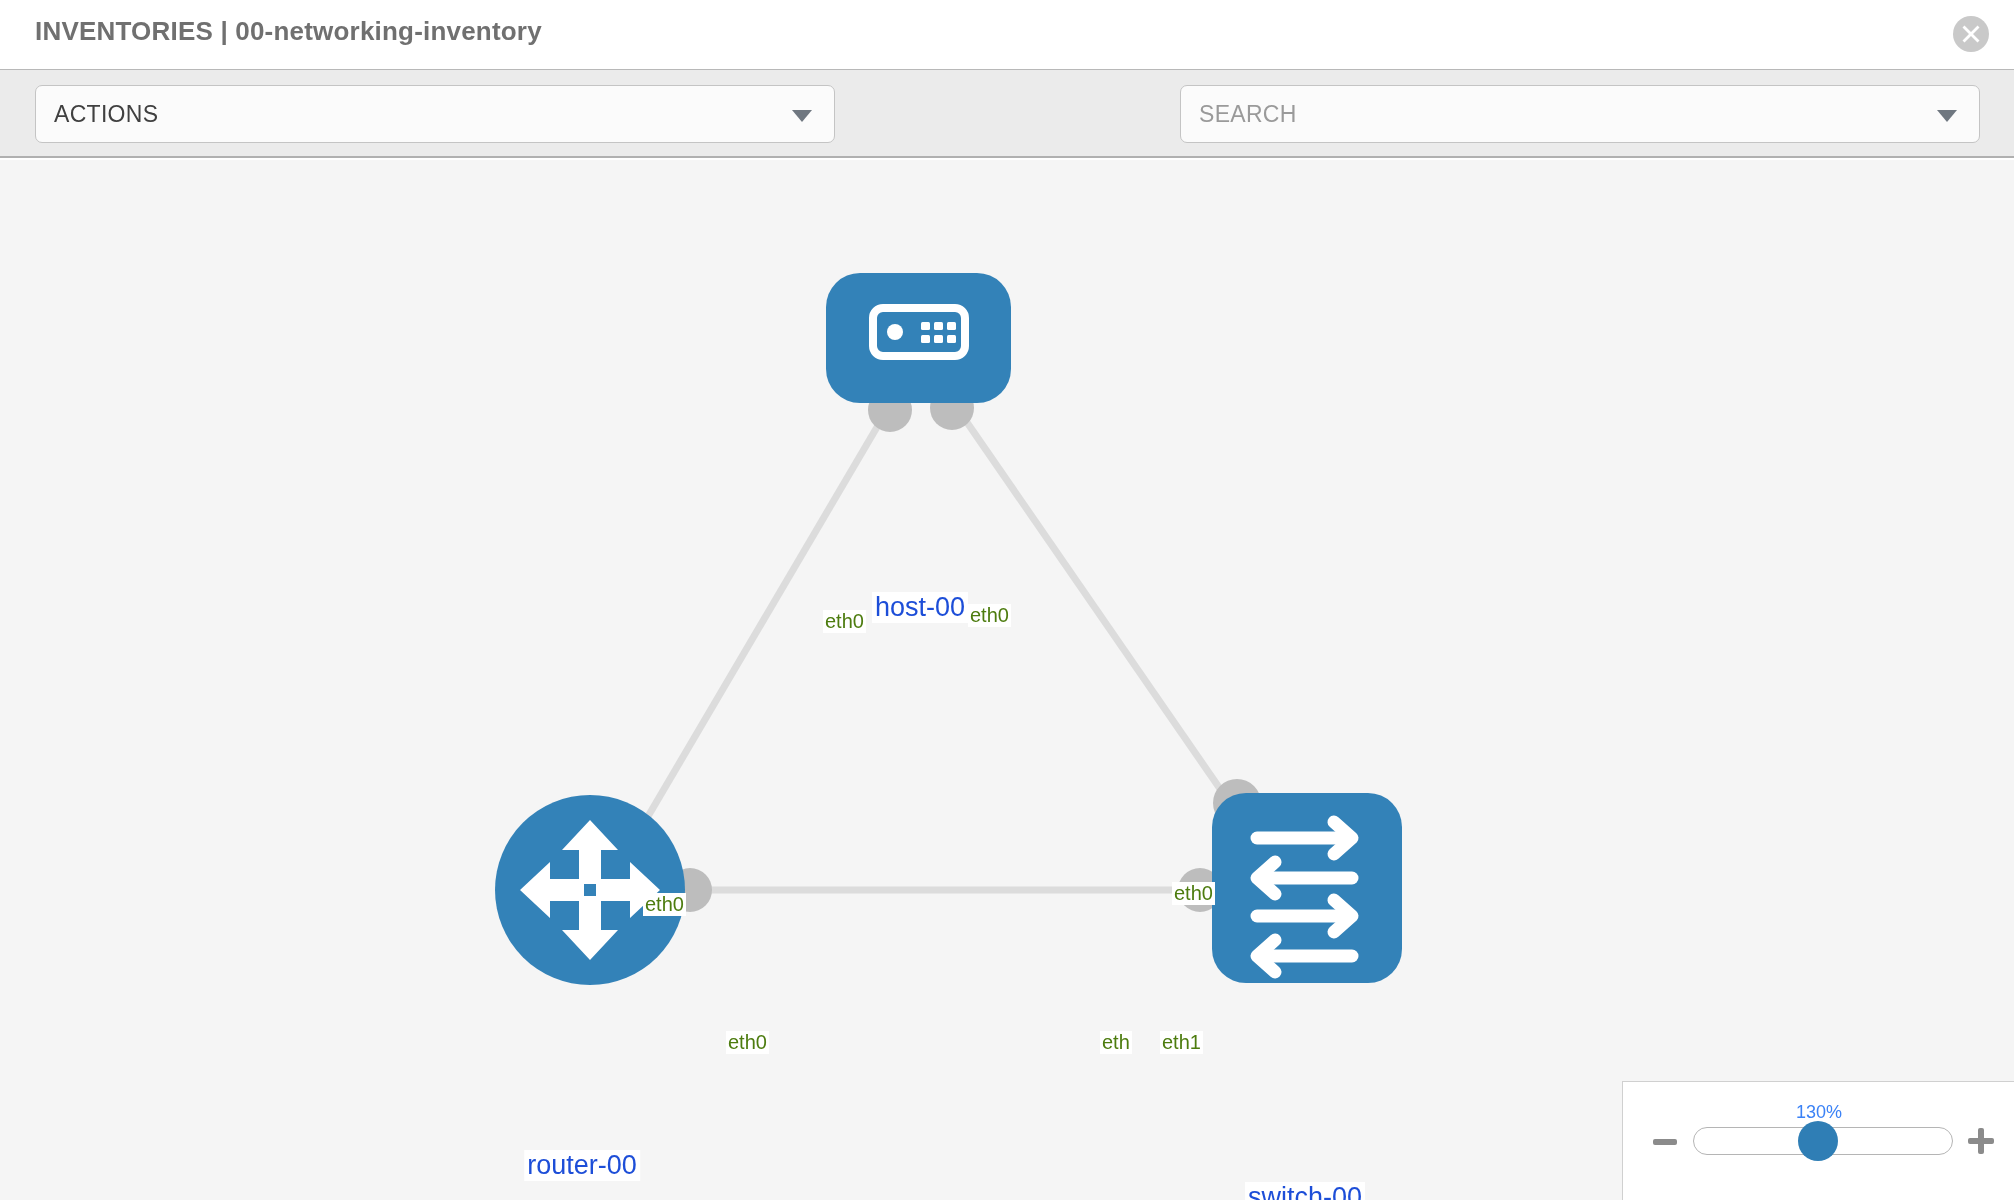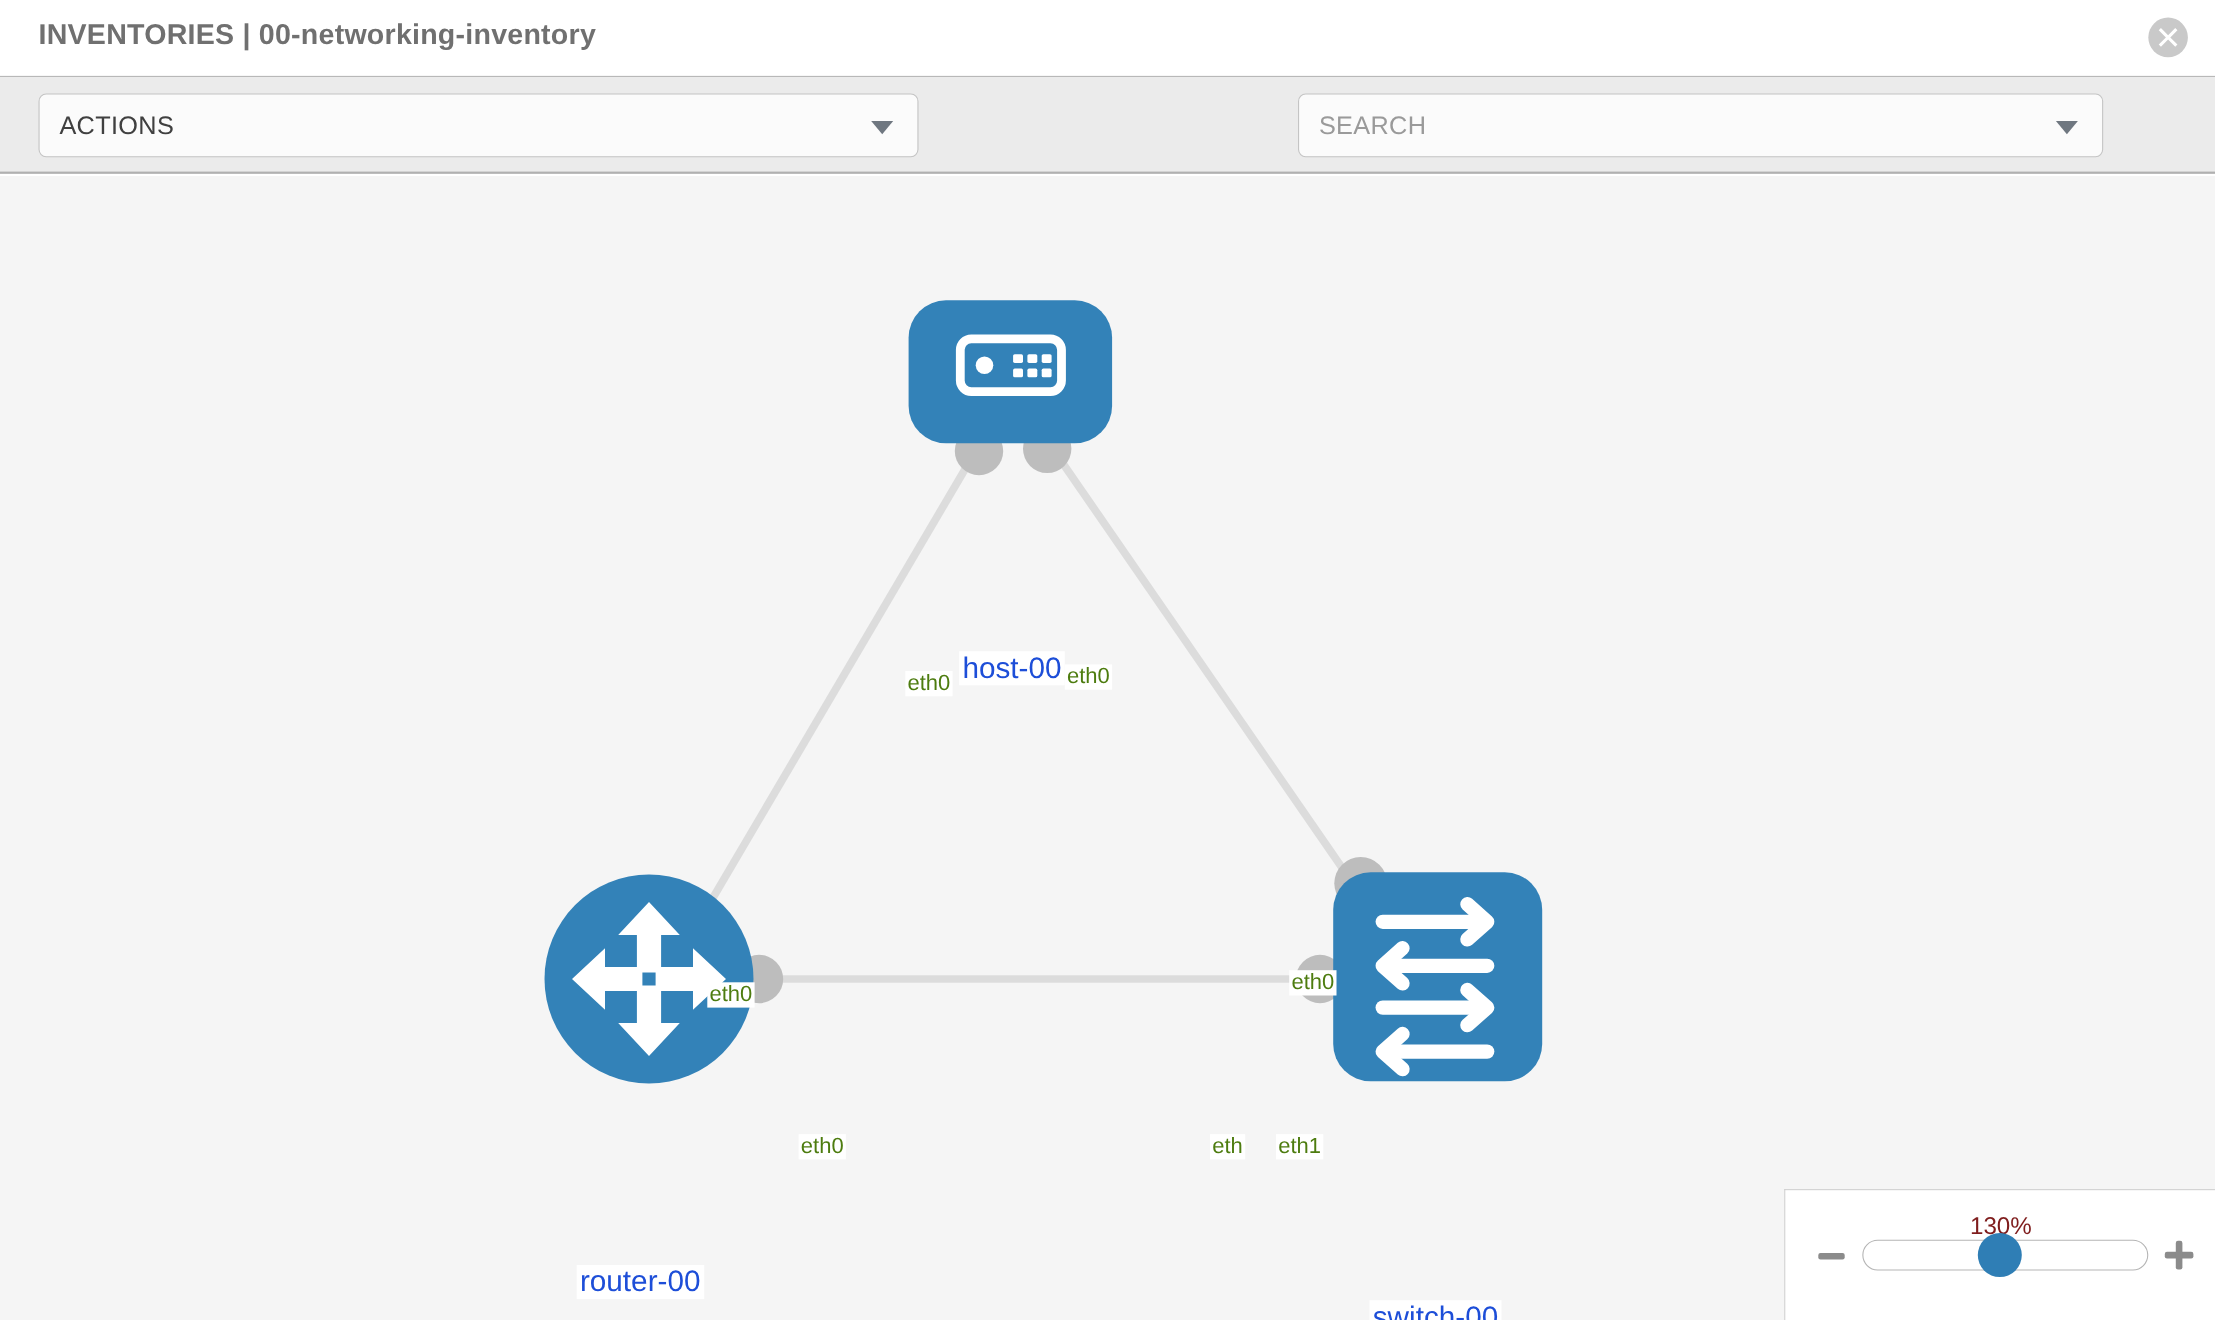--- a/index.html
+++ b/index.html
@@ -51,21 +51,21 @@
     width: 0; height: 0;
     border-left: 10px solid transparent;
     border-right: 10px solid transparent;
     border-top: 12px solid #6f7780;
   }
   #wrench-icon { position: absolute; left: 1043px; top: 90px; cursor: pointer; }
   #key-icon    { position: absolute; left: 1112px; top: 90px; cursor: pointer; }
 
   #search-box {
     position: absolute; left: 1180px; top: 15px;
-    width: 732px; height: 58px;
+    width: 800px; height: 58px;
     background: #fbfbfb; border: 1px solid #c4c4c4; border-radius: 7px;
     box-sizing: border-box; cursor: text;
   }
   #search-label {
     position: absolute; left: 18px; top: 15px;
     font-size: 23px; color: #9a9a9a; letter-spacing: .3px;
   }
 
   
   #canvas {
@@ -95,21 +95,21 @@
   #zoom-panel {
     position: absolute; left: 1622px; top: 1081px;
     width: 392px; height: 119px;
     background: #ffffff;
     border-top: 1px solid #d0d0d0;
     border-left: 1px solid #d0d0d0;
     box-sizing: border-box;
   }
   #zoom-value {
     position: absolute; left: 0; top: 20px; width: 392px;
-    text-align: center; font-size: 22px; color: #7f1d1d;
+    text-align: center; font-size: 18px; color: #3b82f6;
   }
   #zoom-minus {
     position: absolute; left: 30px; top: 57px;
     width: 24px; height: 6px; background: #8b8b8b; border-radius: 2px;
     cursor: pointer;
   }
   #zoom-track {
     position: absolute; left: 70px; top: 45px;
     width: 260px; height: 28px;
     background: #ffffff; border: 1.5px solid #b5b5b5; border-radius: 14px;

